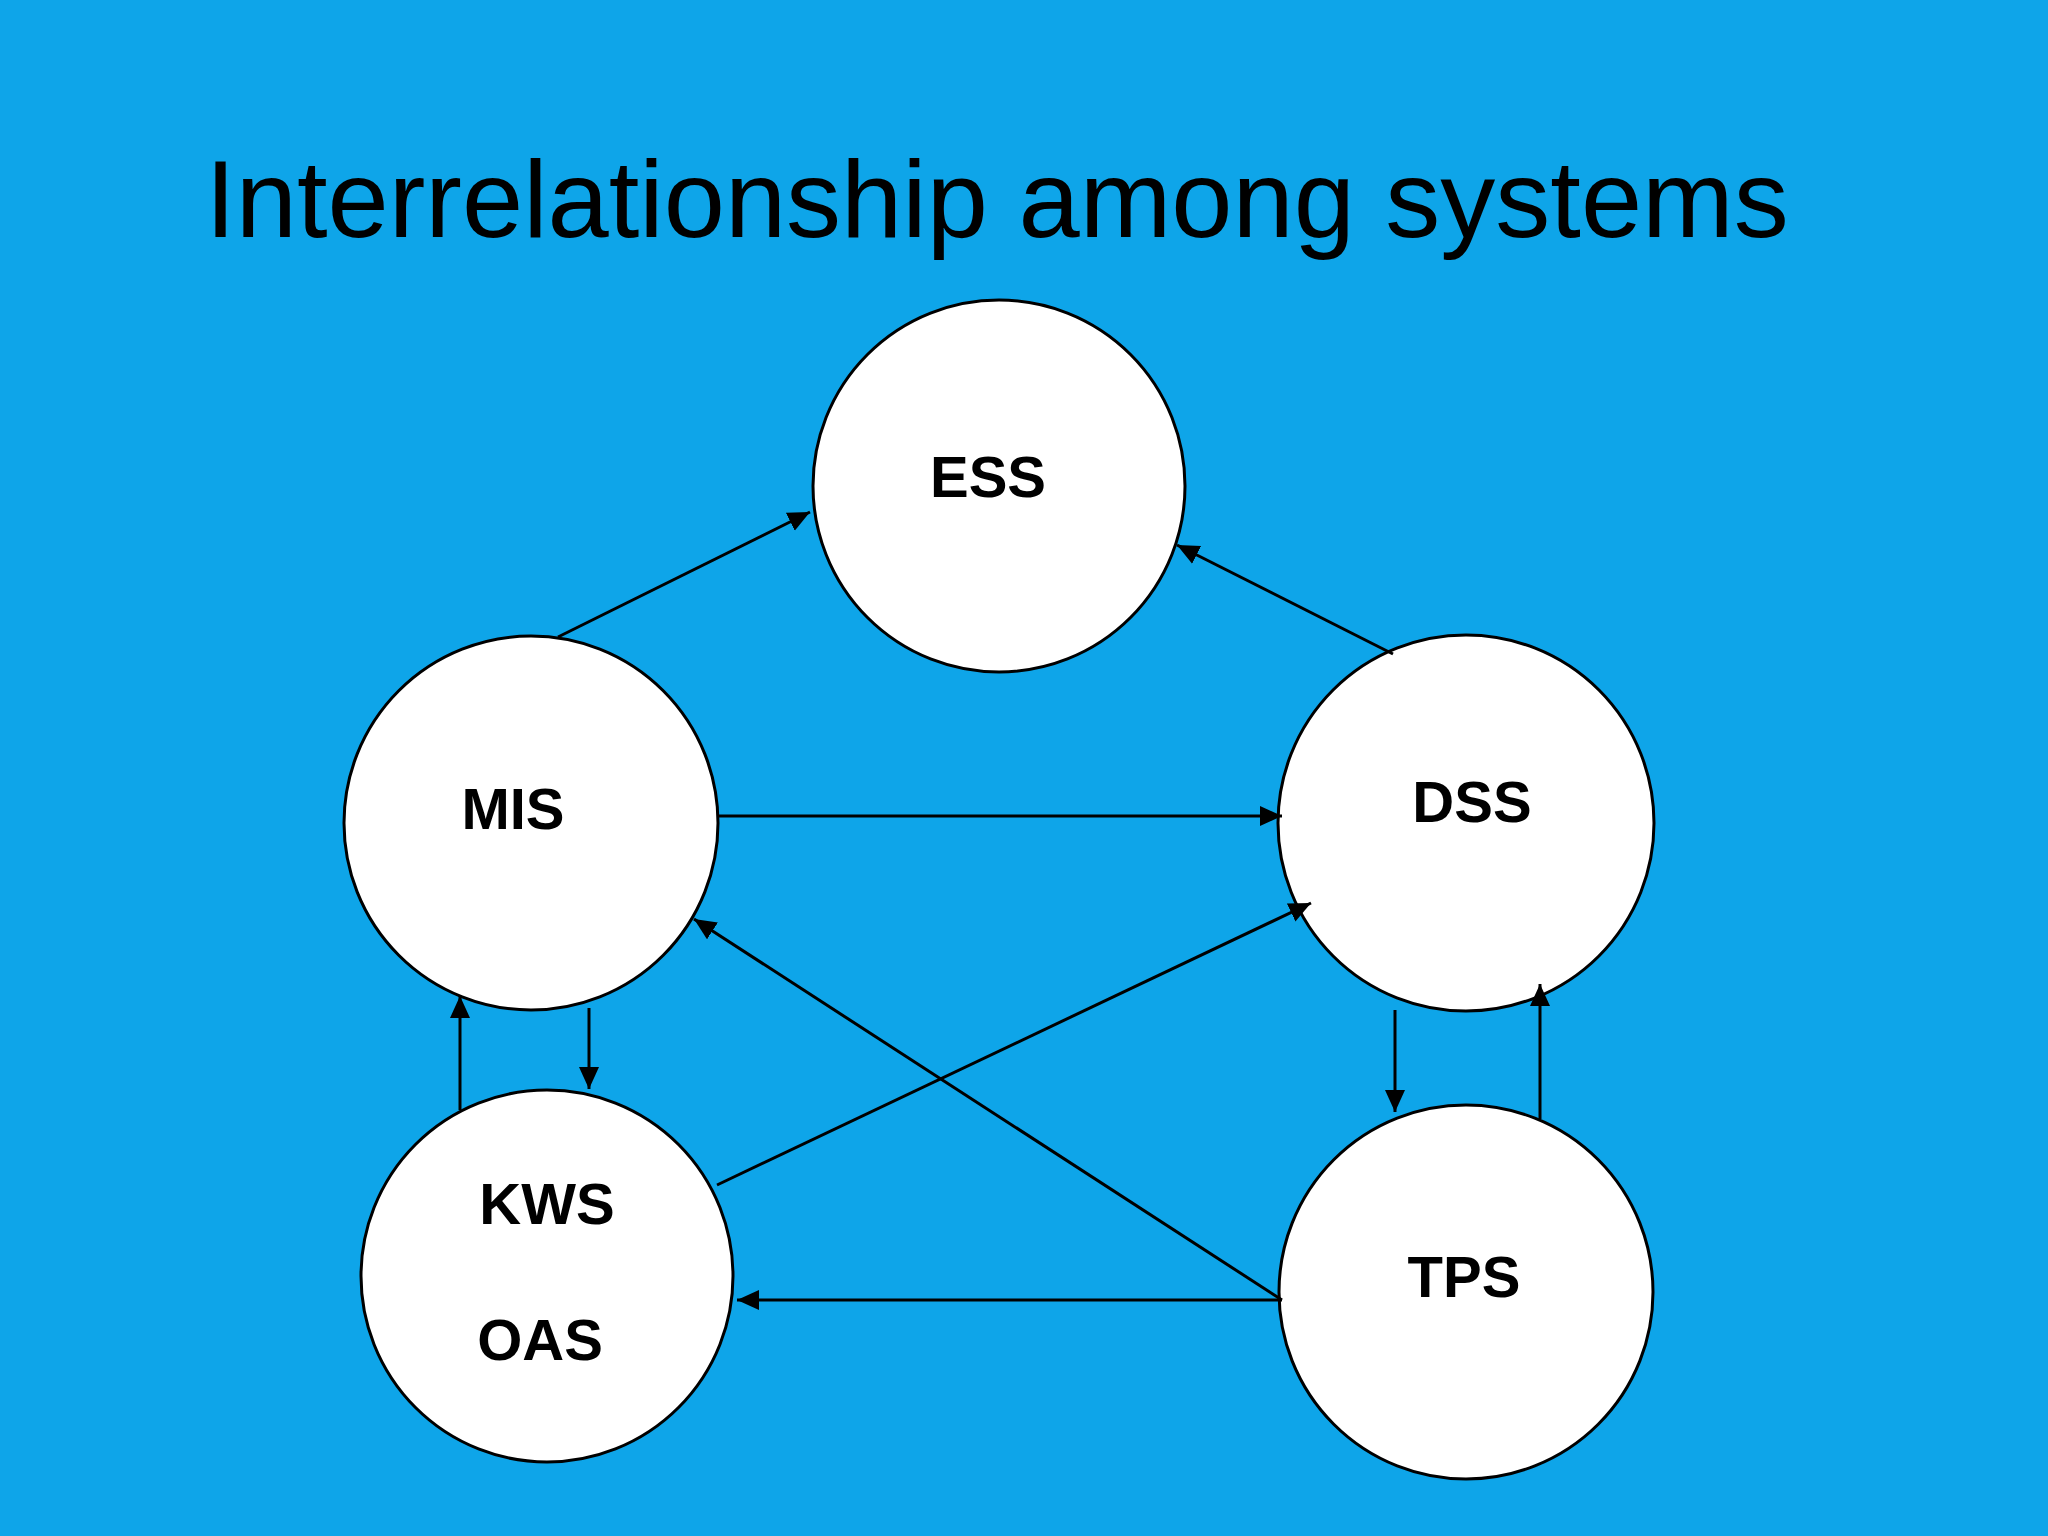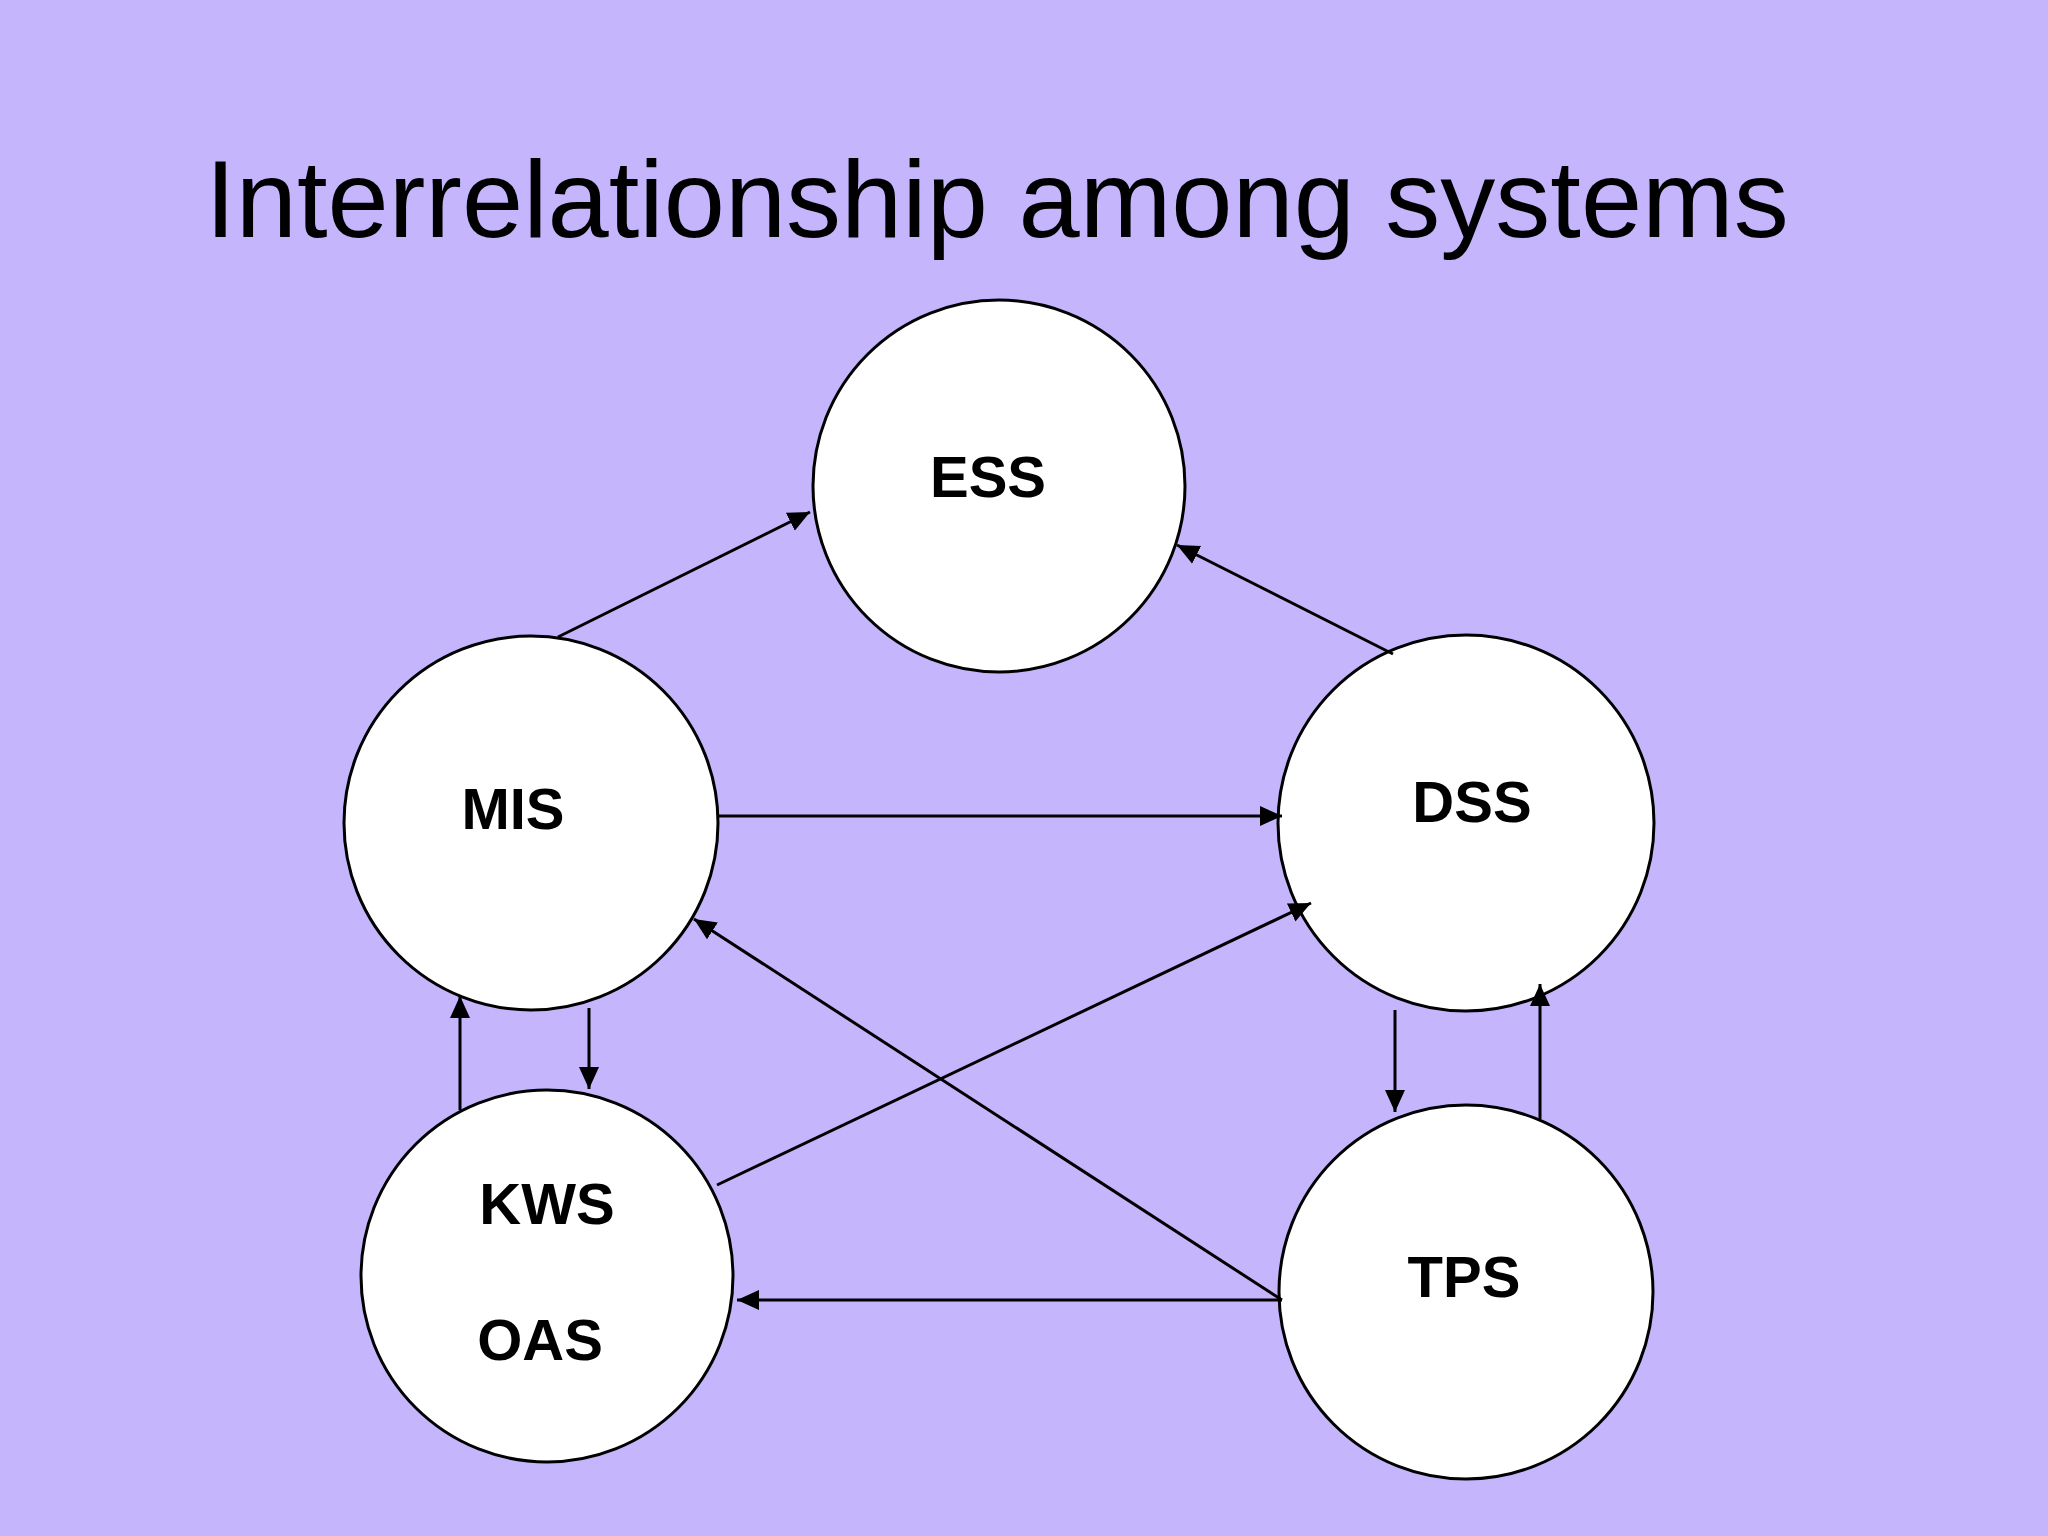--- a/index.html
+++ b/index.html
@@ -4,21 +4,21 @@
 <style>
   html, body {
     margin: 0;
     padding: 0;
     background: #ffffff;
   }
   .slide {
     position: relative;
     width: 2048px;
     height: 1536px;
-    background: #c4b5fd;
+    background: #0ea5e9;
     overflow: hidden;
   }
   .slide svg {
     display: block;
     width: 2048px;
     height: 1536px;
   }
   .title {
     font-family: "Liberation Sans", sans-serif;
     font-size: 110px;

